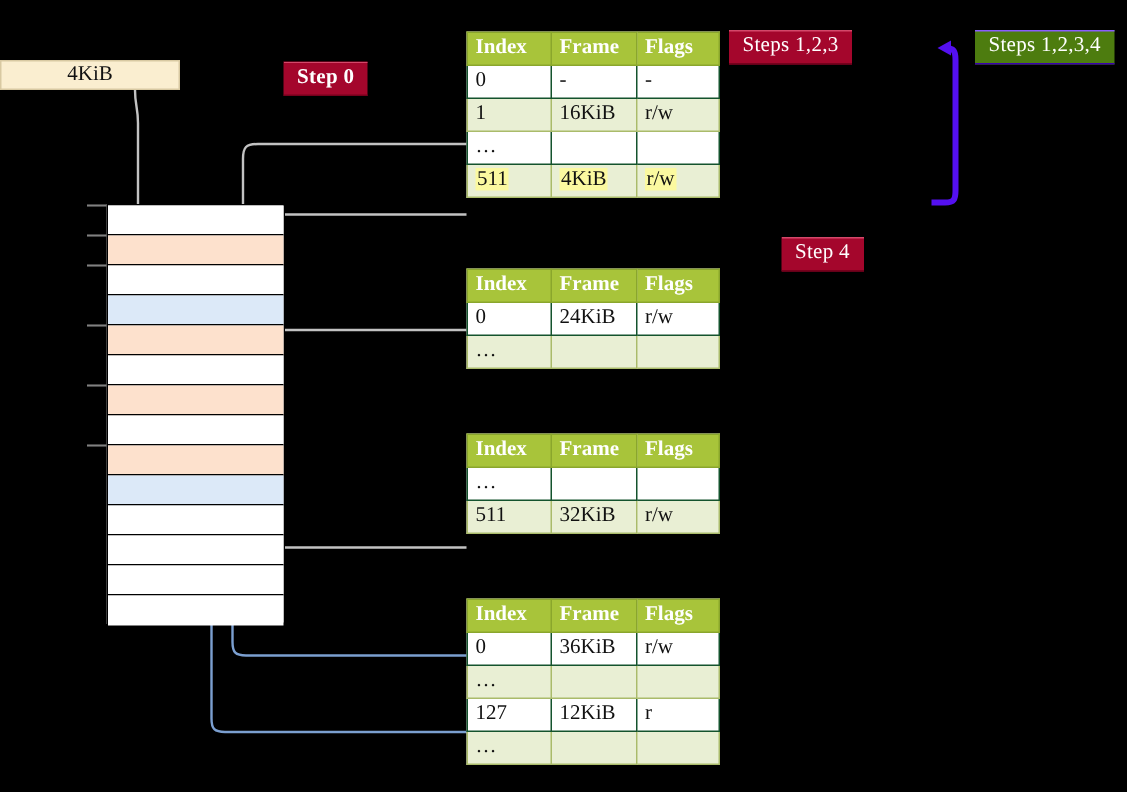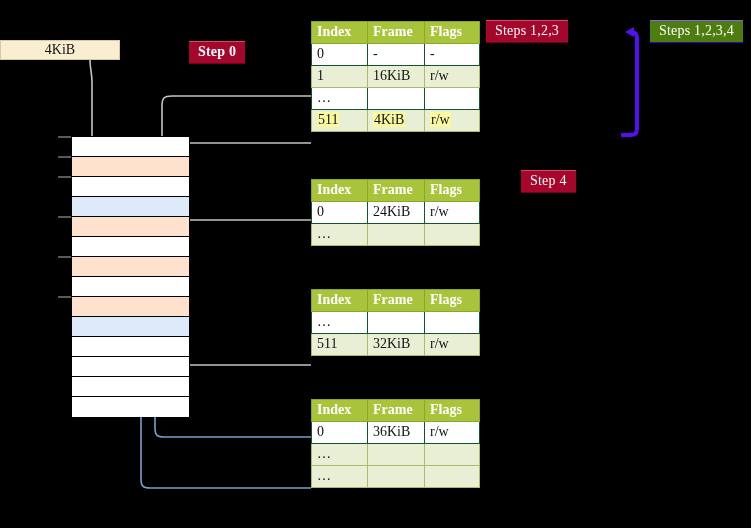--- a/index.html
+++ b/index.html
@@ -8,21 +8,21 @@
   .layer{position:absolute;left:0;top:0;width:751px;height:528px;}
   svg.layer{pointer-events:none;}
 
   
   .badge{position:absolute;color:#fff;font-size:14px;line-height:1;
          padding:4px 9px 5px 9px;white-space:nowrap;letter-spacing:.2px;}
   .badge.red{background:#a4062c;box-shadow:inset 0 1px 0 #d4486a, inset 0 -1px 0 #76001c;}
   .badge.blue{background:#4d7c0f;box-shadow:inset 0 1px 0 #8a5cff, inset 0 -1px 0 #3a00b0;}
 
   #badge-step0{left:189px;top:41px;font-weight:bold;}
-  #badge-step4{left:521px;top:170px;}
+  #badge-step4{left:521px;top:158px;}
   #badge-steps123{left:486px;top:20px;}
   #badge-steps1234{left:650px;top:20px;}
 
   
   #size-label{position:absolute;left:0px;top:40px;width:120px;height:20px;
     background:#faeed0;border:1px solid #d8c9a2;box-sizing:border-box;
     display:flex;align-items:center;justify-content:center;
     font-size:14px;color:#111;}
 
   
@@ -227,20 +227,25 @@
     <tr>
       <td class="c-idx">0</td>
       <td class="c-frm">36KiB</td>
       <td class="c-flg">r/w</td>
     </tr>
     <tr class="alt">
       <td class="c-idx">…</td>
       <td class="c-frm"></td>
       <td class="c-flg"></td>
     </tr>
+    <tr>
+      <td class="c-idx">127</td>
+      <td class="c-frm">12KiB</td>
+      <td class="c-flg">r</td>
+    </tr>
     <tr class="alt">
       <td class="c-idx">…</td>
       <td class="c-frm"></td>
       <td class="c-flg"></td>
     </tr>
   </tbody>
 </table>
 
 <div class="badge red" id="badge-step0">Step 0</div>
 <div class="badge red" id="badge-step4">Step 4</div>

